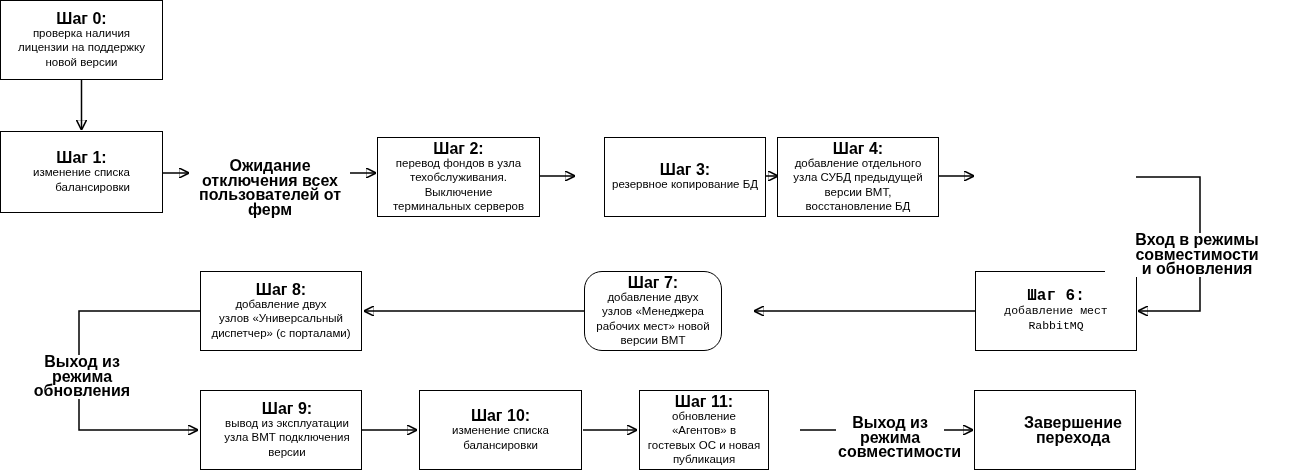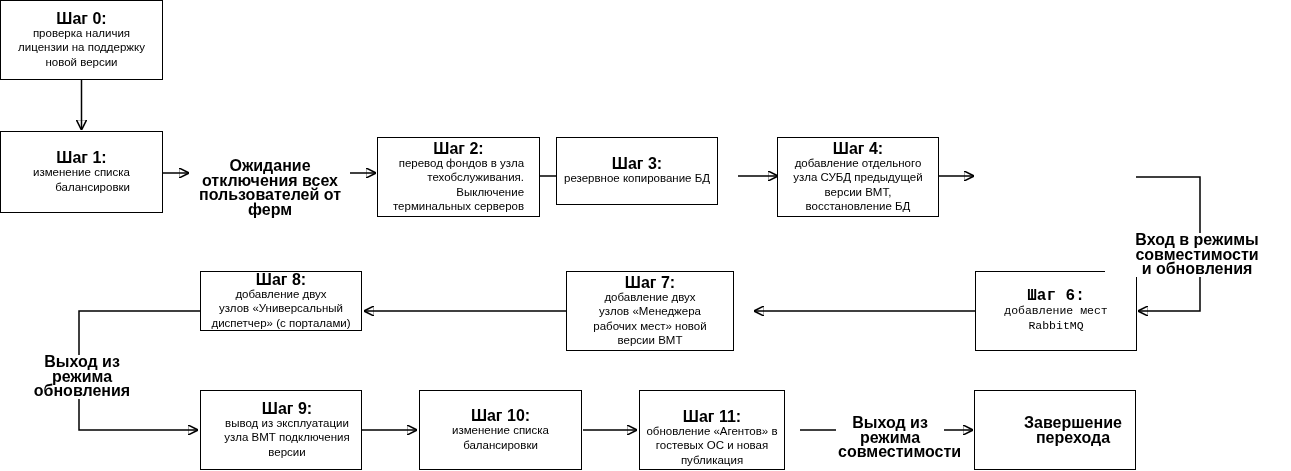--- a/index.html
+++ b/index.html
@@ -126,29 +126,29 @@
 
   <div class="node" style="left:0px; top:131px; width:163px; height:82px;text-align:right;">
     <div class="ttl">Шаг 1:</div>
     <div class="body">изменение списка
 балансировки</div>
   </div>
 
   <div class="edge-label" style="left:190px; top:159px; width:156px;">Ожидание отключения всех
 пользователей от ферм</div>
 
-  <div class="node" style="left:377px; top:137px; width:163px; height:80px;text-align:right;">
+  <div class="node" style="left:377px; top:137px; width:163px; height:80px;">
     <div class="ttl">Шаг 2:</div>
     <div class="body">перевод фондов в узла
 техобслуживания.
 Выключение
 терминальных серверов</div>
   </div>
 
-  <div class="node" style="left:556px; top:137px; width:162px; height:68px;">
+  <div class="node" style="left:604px; top:137px; width:162px; height:80px;">
     <div class="ttl">Шаг 3:</div>
     <div class="body">резервное копирование БД</div>
   </div>
 
   <div class="node" style="left:777px; top:137px; width:162px; height:80px;">
     <div class="ttl">Шаг 4:</div>
     <div class="body">добавление отдельного
 узла СУБД предыдущей
 версии ВМТ,
 восстановление БД</div>
@@ -156,29 +156,29 @@
 
 
   <div class="edge-label" style="left:1105px; top:233px; width:180px; text-align:center;">Вход в режимы совместимости
 и обновления</div>
 
   <div class="node" style="left:975px; top:271px; width:162px; height:80px;font-family:Liberation Mono, monospace;">
     <div class="ttl">Шаг 6:</div>
     <div class="body">добавление мест RabbitMQ</div>
   </div>
 
-  <div class="node" style="left:566px; top:271px; width:168px; height:80px;">
+  <div class="node" style="left:584px; top:271px; width:138px; height:80px;border-radius:18px;">
     <div class="ttl">Шаг 7:</div>
     <div class="body">добавление двух
 узлов «Менеджера
 рабочих мест» новой
 версии ВМТ</div>
   </div>
 
-  <div class="node" style="left:200px; top:271px; width:162px; height:60px;">
+  <div class="node" style="left:200px; top:271px; width:162px; height:80px;">
     <div class="ttl">Шаг 8:</div>
     <div class="body">добавление двух
 узлов «Универсальный
 диспетчер» (с порталами)</div>
   </div>
 
   <div class="edge-label" style="left:20px; top:355px; width:120px; text-align:center;">Выход из режима
 обновления</div>
 
   <div class="node" style="left:200px; top:390px; width:162px; height:80px;padding-left:16px;">
@@ -187,21 +187,21 @@
 узла ВМТ подключения
 версии</div>
   </div>
 
   <div class="node" style="left:419px; top:390px; width:163px; height:80px;">
     <div class="ttl">Шаг 10:</div>
     <div class="body">изменение списка
 балансировки</div>
   </div>
 
-  <div class="node" style="left:639px; top:390px; width:146px; height:80px;justify-content:flex-end;">
+  <div class="node" style="left:639px; top:390px; width:130px; height:80px;">
     <div class="ttl">Шаг 11:</div>
     <div class="body">обновление «Агентов» в
 гостевых ОС и новая
 публикация</div>
   </div>
 
   <div class="edge-label" style="left:836px; top:416px; width:104px; text-align:center;">Выход из режима
 совместимости</div>
 
   <div class="node terminal" style="left:974px; top:390px; width:162px; height:80px;">

